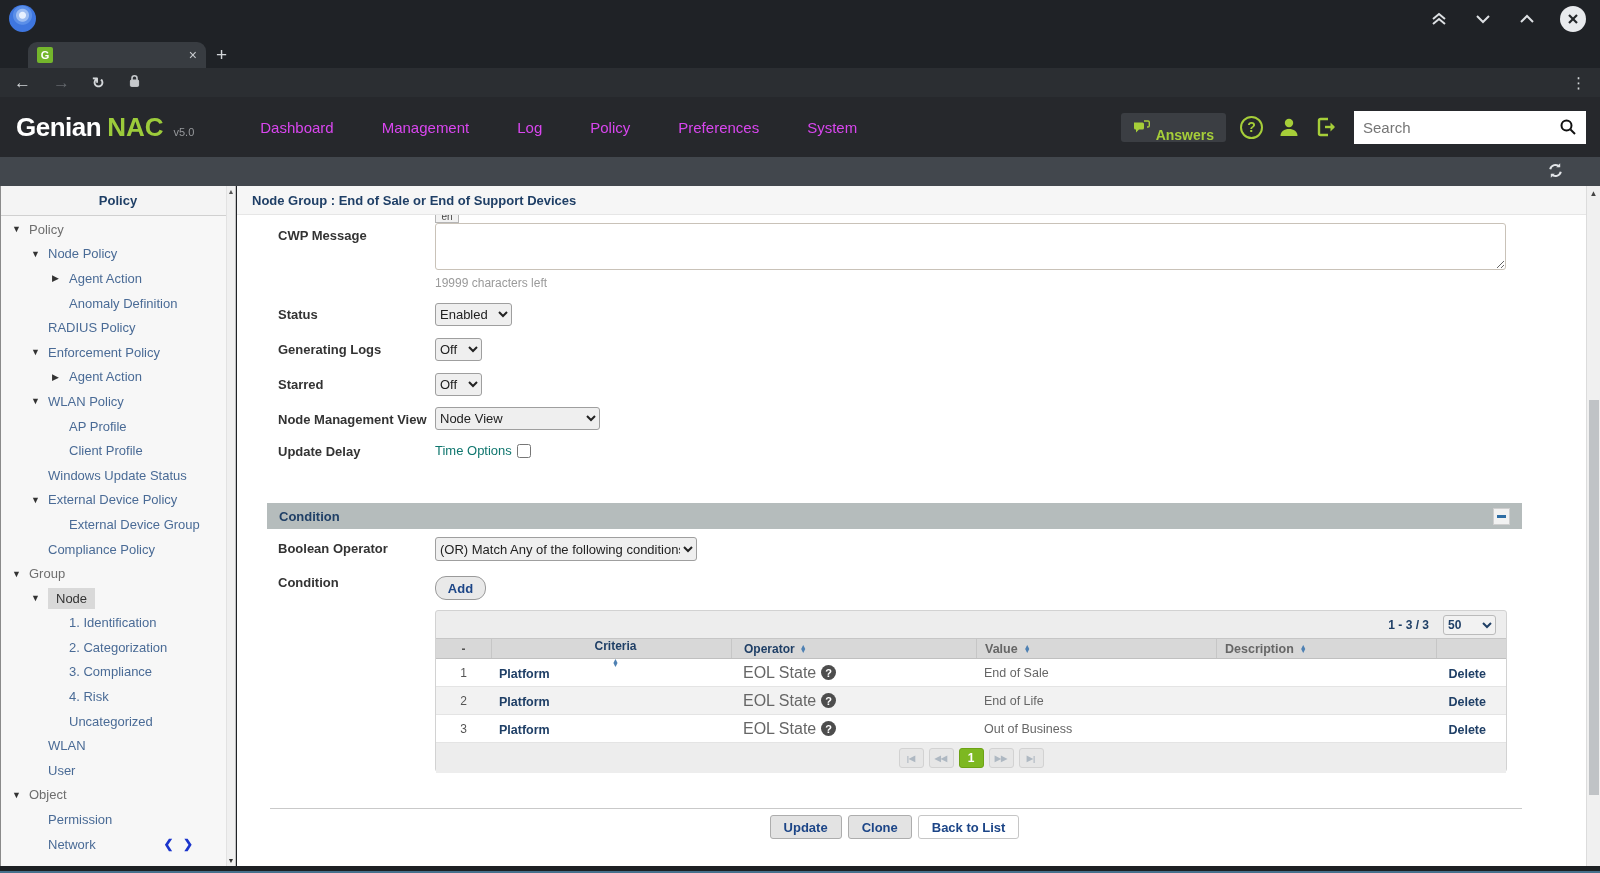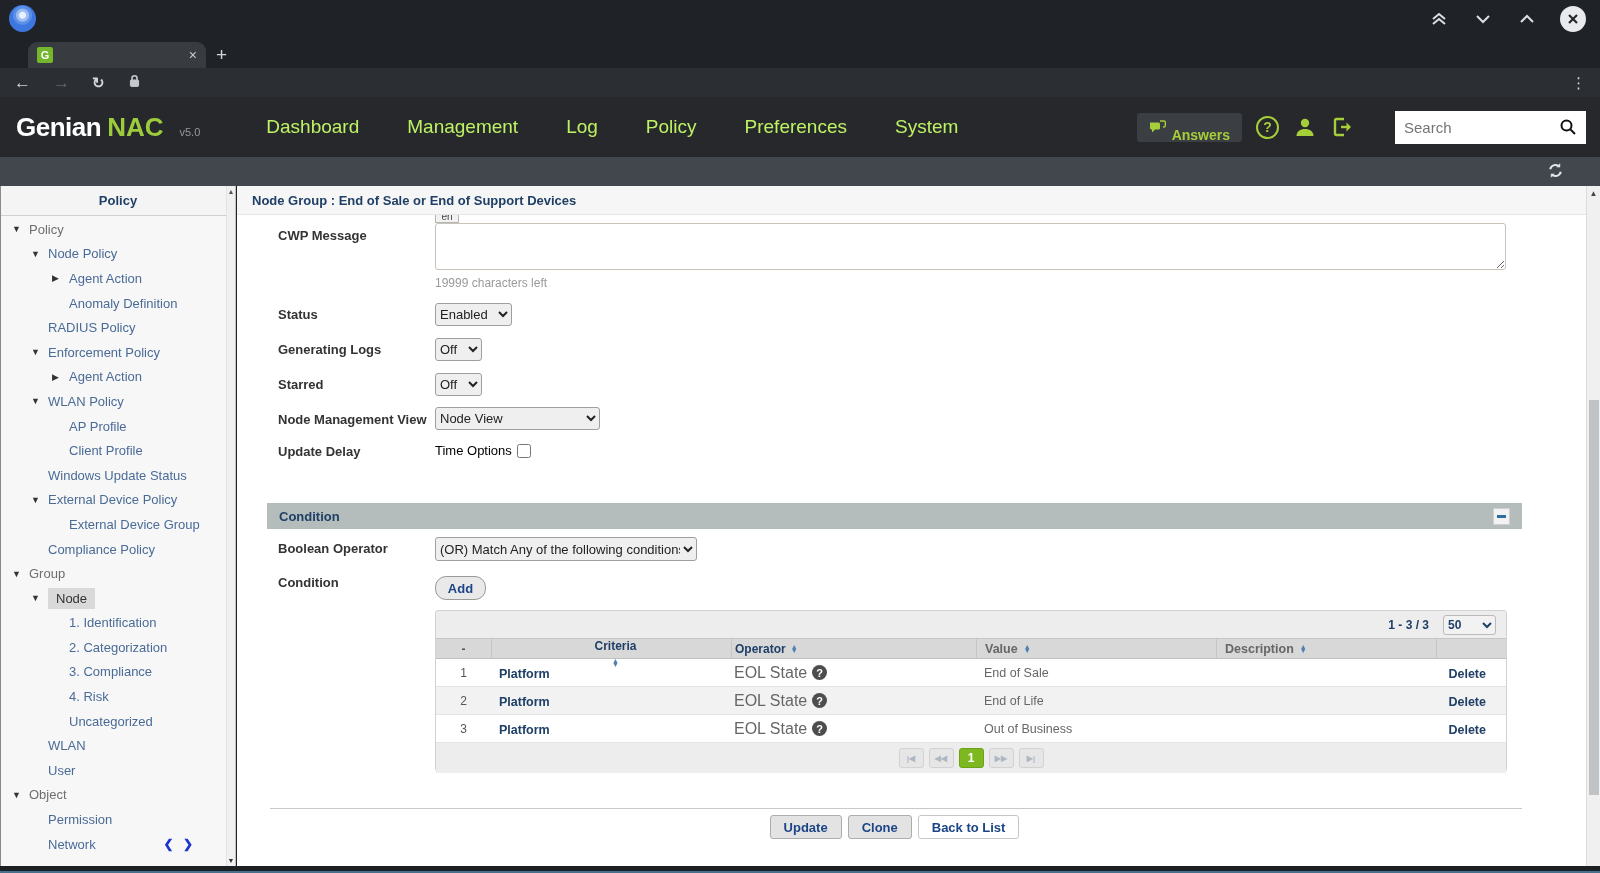--- a/index.html
+++ b/index.html
@@ -29,30 +29,30 @@
   .nav-arrow.disabled { color:#63676c; }
   .reload-ic { color:#d3d6d9; font-size:15px; font-weight:bold; margin-right:24px; cursor:pointer; }
   .lock-ic svg { stroke:#c6c9cc; fill:#c6c9cc; }
   .menu-dots { margin-left:auto; color:#d3d6d9; font-size:15px; letter-spacing:0; cursor:pointer; }
 
   
   .navbar { position:absolute; left:0; top:97px; width:100%; height:60px; background:#26282c; display:flex; align-items:center; }
   .logo { margin-left:16px; display:flex; align-items:baseline; white-space:nowrap; }
   .logo .brand { color:#fff; font-size:26px; font-weight:bold; letter-spacing:-0.5px; }
   .logo .product { color:#9ccb3b; font-size:26px; font-weight:bold; margin-left:6px; }
-  .logo .version { color:#97999c; font-size:11px; margin-left:16px; }
+  .logo .version { color:#97999c; font-size:11px; margin-left:10px; }
   .main-menu { display:flex; margin-left:42px; }
-  .menu-item { color:#bef264; font-size:19px; padding:0 24px; cursor:pointer; }
+  .menu-item { color:#d946ef; font-size:15px; padding:0 24px; cursor:pointer; }
   .nav-right { margin-left:auto; display:flex; align-items:center; margin-right:14px; }
   .answers-btn { background:#3b3e43; border-radius:3px; height:29px; padding:0 12px; display:flex; align-items:center; gap:6px; cursor:pointer; }
   .answers-btn span { color:#a6ce39; font-size:14px; font-weight:bold;margin-top:16px; }
   .nav-ic { margin-left:14px; cursor:pointer; display:flex; align-items:center; justify-content:center; }
   .help-circ { width:23px; height:23px; border:2px solid #a6ce39; border-radius:50%; color:#a6ce39; font-size:14px; font-weight:bold;
     display:flex; align-items:center; justify-content:center; }
-  .searchbox { margin-left:40px; width:191px; height:33px; background:#fff; display:flex; align-items:center; padding:0 9px; }
+  .searchbox { margin-left:15px; width:232px; height:33px; background:#fff; display:flex; align-items:center; padding:0 9px; }
   .searchbox input { border:none; outline:none; flex:1; font-size:15px; font-family:"Liberation Sans",sans-serif; color:#333; min-width:0; }
   .searchbox input::placeholder { color:#757575; }
 
   .subbar { position:absolute; left:0; top:157px; width:100%; height:29px; background:#42474d; }
   .refresh-ic { position:absolute; right:36px; top:5px; cursor:pointer; }
 
   
   .sidebar { position:absolute; left:0; top:186px; width:236px; height:680px; background:#f7f7f7; border-right:1px solid #c2c2c2; border-left:1px solid #8a8a8a; }
   .sidebar-header { height:30px; background:#f4f4f4; border-bottom:1px solid #d0d0d0; display:flex; align-items:center; justify-content:center;
     font-size:13px; font-weight:bold; color:#1f3f66; }
@@ -79,21 +79,21 @@
   .cwp-textarea { position:absolute; left:198px; top:37px; width:1071px; height:47px; border:1px solid #c9c2b8; border-radius:3px;
     font-family:"Liberation Sans",sans-serif; font-size:13px; padding:4px 6px; resize:both; }
   .chars-left { position:absolute; left:198px; top:90px; font-size:12px; color:#9a9a9a; }
 
   select { font-family:"Liberation Sans",sans-serif; font-size:13px; color:#222; background:#efefef; border:1px solid #9f9f9f; border-radius:3px; height:23px; }
   .sel-status { position:absolute; left:198px; top:117px; width:77px; }
   .sel-logs   { position:absolute; left:198px; top:152px; width:47px; }
   .sel-starred{ position:absolute; left:198px; top:187px; width:47px; }
   .sel-nmv    { position:absolute; left:198px; top:221px; width:165px; }
   .delay-wrap { position:absolute; left:198px; top:257px; display:flex; align-items:center; gap:5px; }
-  .delay-text { font-size:13px; color:#000000; }
+  .delay-text { font-size:13px; color:#0f766e; }
   .delay-check { width:14px; height:14px; }
 
   .cond-header { position:absolute; left:30px; top:317px; width:1255px; height:26px; background:#b5bcbc; display:flex; align-items:center; padding-left:12px; }
   .cond-title { font-size:13px; font-weight:bold; color:#1f3f66; }
   .collapse-btn { position:absolute; right:12px; width:17px; height:17px; background:#f2f2f2; border:1px solid #cfcfcf; display:flex;
     align-items:center; justify-content:center; cursor:pointer; }
   .collapse-btn i { display:block; width:9px; height:3px; background:#2e6da4; }
 
   .lbl-boolop { top:355px; } .lbl-cond { top:389px; }
   .lbl-cwp { top:42px; } .lbl-status { top:121px; } .lbl-logs { top:156px; } .lbl-starred { top:191px; } .lbl-nmv { top:226px; } .lbl-delay { top:258px; }
@@ -107,21 +107,21 @@
   .tbl-range { font-size:12px; font-weight:bold; color:#1f3f66; }
   .tbl-pagesize { width:53px; height:20px; font-size:12px; color:#1f3f66; font-weight:bold; background:#f2f2f2; border:1px solid #bbb; }
   .tbl-header { height:21px; background:#d8d8d8; display:flex; align-items:center; border-top:1px solid #c6c6c6; border-bottom:1px solid #c0c0c0; }
   .th-cell { font-size:12px; font-weight:bold; color:#1f3f66; display:flex; align-items:center; gap:6px; height:100%; }
   .th-cell + .th-cell { border-left:1px solid #c6c6c6; }
   .sort-ic { display:flex; flex-direction:column; line-height:0.55; font-size:7px; color:#4f81b3; cursor:pointer; }
   .tbl-row { height:28px; background:#fff; display:flex; align-items:center; border-bottom:1px solid #e4e4e4; }
   .tbl-row.alt { background:#f2f2f2; }
   .c0 { width:55px; text-align:center; font-size:12px; color:#555; }
   .c1 { width:240px; padding-left:8px;flex-direction:column; }
-  .c2 { width:245px; padding-left:3px; display:flex; align-items:center; gap:5px; }
+  .c2 { width:245px; padding-left:12px; display:flex; align-items:center; gap:5px; }
   .c3 { width:240px; padding-left:8px; font-size:12.5px; color:#666; }
   .c4 { width:220px; padding-left:8px; font-size:12.5px; color:#666; }
   .cA { flex:1; text-align:right; padding-right:20px; }
   .th-cell.c0 { justify-content:center; }
   .link-navy { font-size:12.5px; font-weight:bold; color:#1f3f66; cursor:pointer; text-decoration:none; }
   .op-text { font-size:16px; color:#666; }
   .q-badge { width:15px; height:15px; border-radius:50%; background:#4d4d4d; color:#fff; font-size:11px; font-weight:bold;
     display:inline-flex; align-items:center; justify-content:center; }
   .tbl-pager { height:30px; background:#ededed; display:flex; align-items:center; justify-content:center; gap:5px; }
   .pg-btn { min-width:25px; height:20px; background:#e6e6e6; border:1px solid #d2d2d2; border-radius:3px; color:#aeb8c2;

